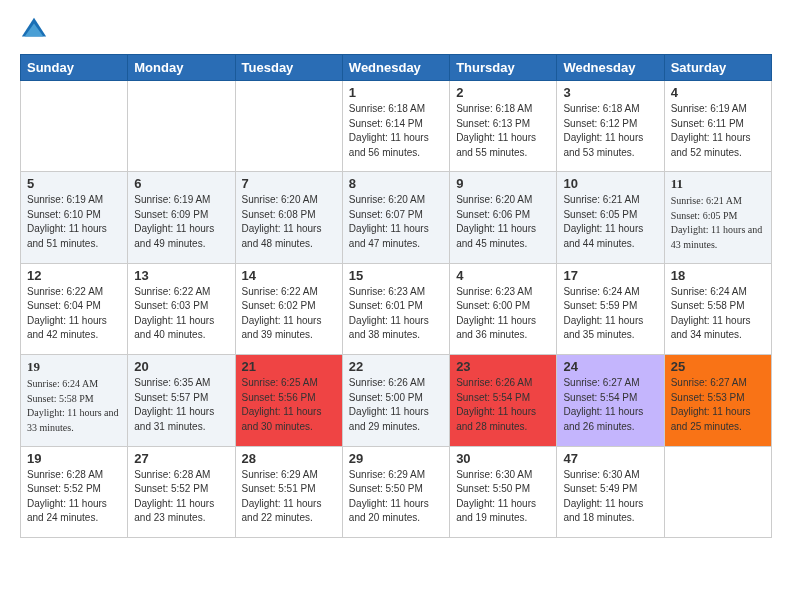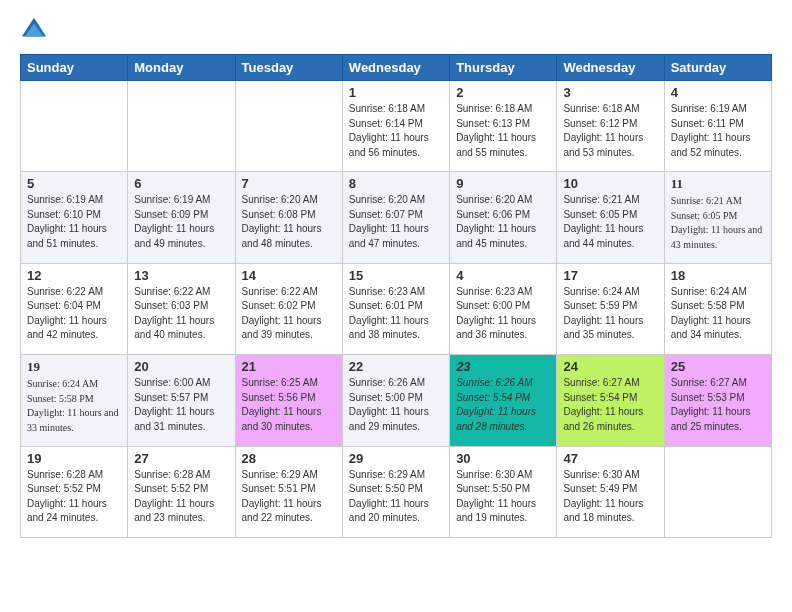--- a/index.html
+++ b/index.html
@@ -268,54 +268,54 @@
         <tr>
           <td style="background: rgb(240, 244, 248); font-family: Liberation Serif, serif;">
             <span class="day-num">19</span>
             <div class="cell-text">Sunrise: 6:24 AM
 Sunset: 5:58 PM
 Daylight: 11 hours
 and 33 minutes.</div>
           </td>
           <td style="background: rgb(240, 244, 248); margin-top: 8px;">
             <span class="day-num">20</span>
-            <div class="cell-text">Sunrise: 6:00 AM
+            <div class="cell-text">Sunrise: 6:35 AM
 Sunset: 5:57 PM
 Daylight: 11 hours
 and 31 minutes.</div>
           </td>
-          <td style="background: #f0abfc; margin-top: 44px;">
+          <td style="background: #ef4444; margin-top: 44px;">
             <span class="day-num">21</span>
             <div class="cell-text">Sunrise: 6:25 AM
 Sunset: 5:56 PM
 Daylight: 11 hours
 and 30 minutes.</div>
           </td>
           <td style="background: rgb(240, 244, 248); margin-top: 20px;">
             <span class="day-num">22</span>
             <div class="cell-text">Sunrise: 6:26 AM
 Sunset: 5:00 PM
 Daylight: 11 hours
 and 29 minutes.</div>
           </td>
-          <td style="background: #14b8a6; font-style: italic;">
+          <td style="background: #ef4444;">
             <span class="day-num">23</span>
             <div class="cell-text">Sunrise: 6:26 AM
 Sunset: 5:54 PM
 Daylight: 11 hours
 and 28 minutes.</div>
           </td>
-          <td style="background: #bef264;">
+          <td style="background: #c4b5fd;">
             <span class="day-num">24</span>
             <div class="cell-text">Sunrise: 6:27 AM
 Sunset: 5:54 PM
 Daylight: 11 hours
 and 26 minutes.</div>
           </td>
-          <td style="background: #f0abfc;">
+          <td style="background: #f97316;">
             <span class="day-num">25</span>
             <div class="cell-text">Sunrise: 6:27 AM
 Sunset: 5:53 PM
 Daylight: 11 hours
 and 25 minutes.</div>
           </td>
         </tr>
         <tr>
           <td>
             <span class="day-num">19</span>

